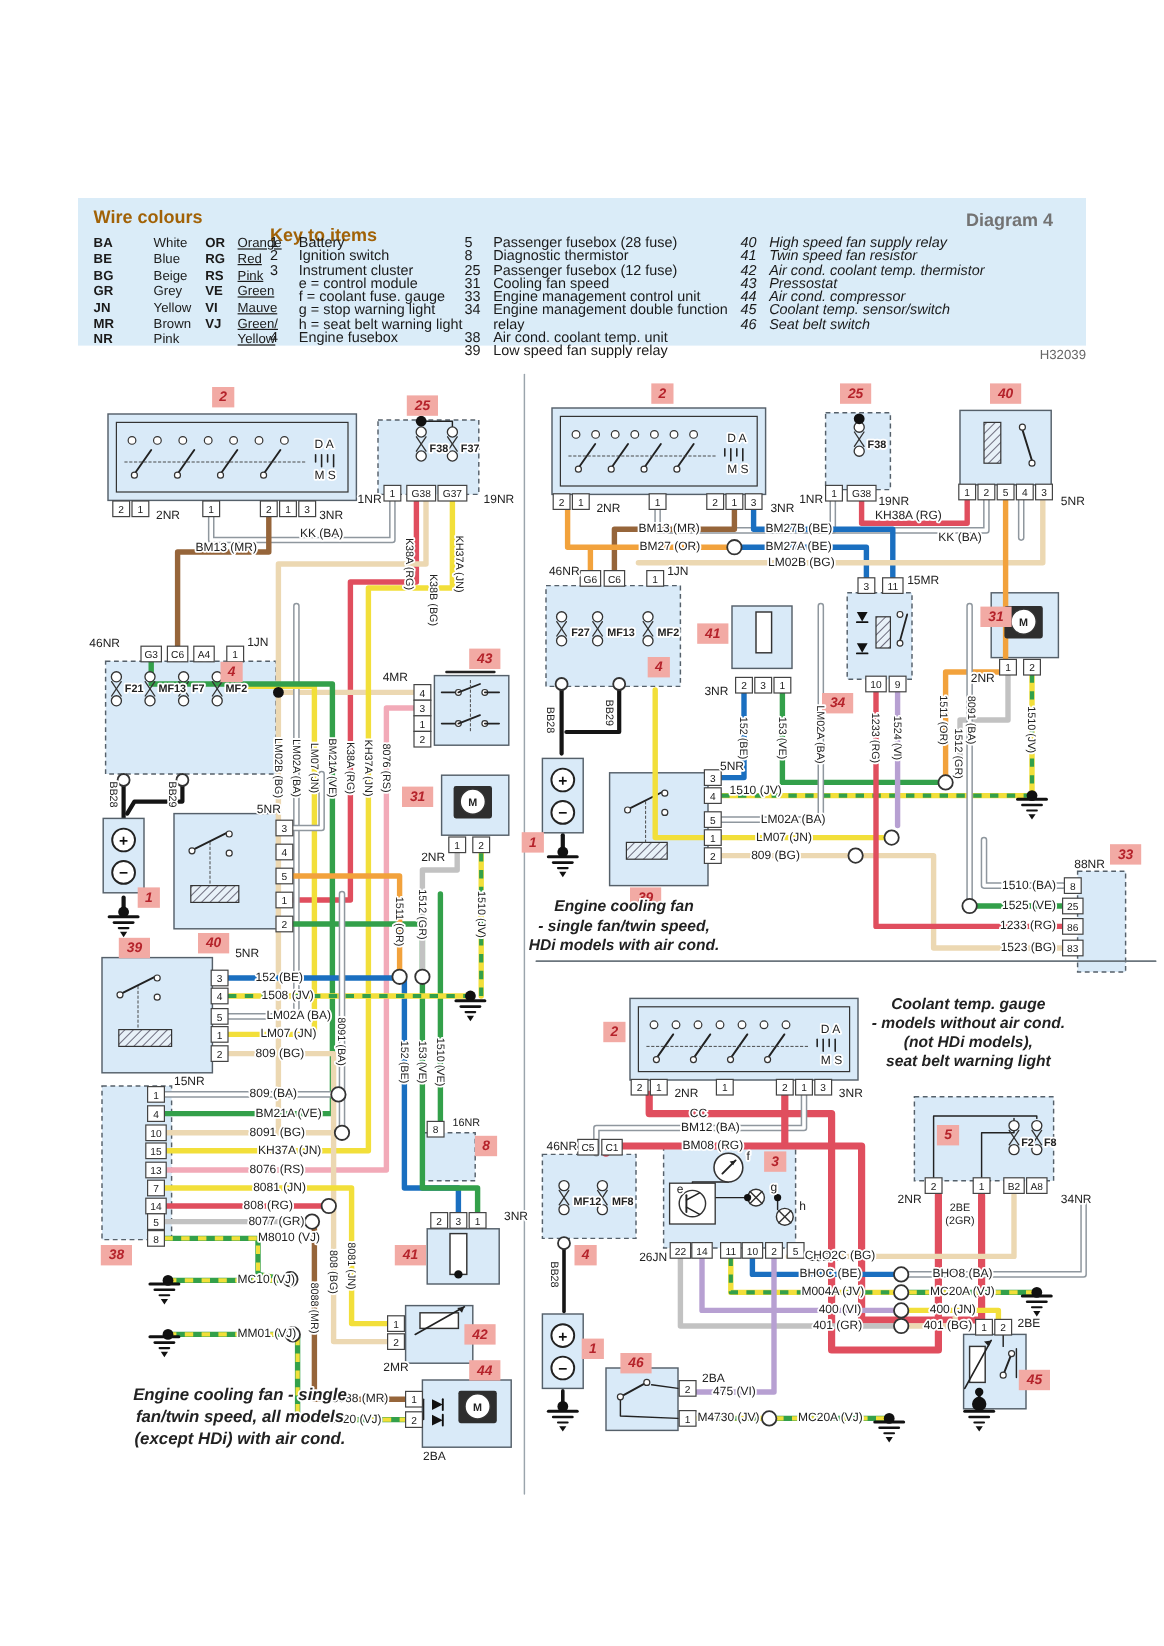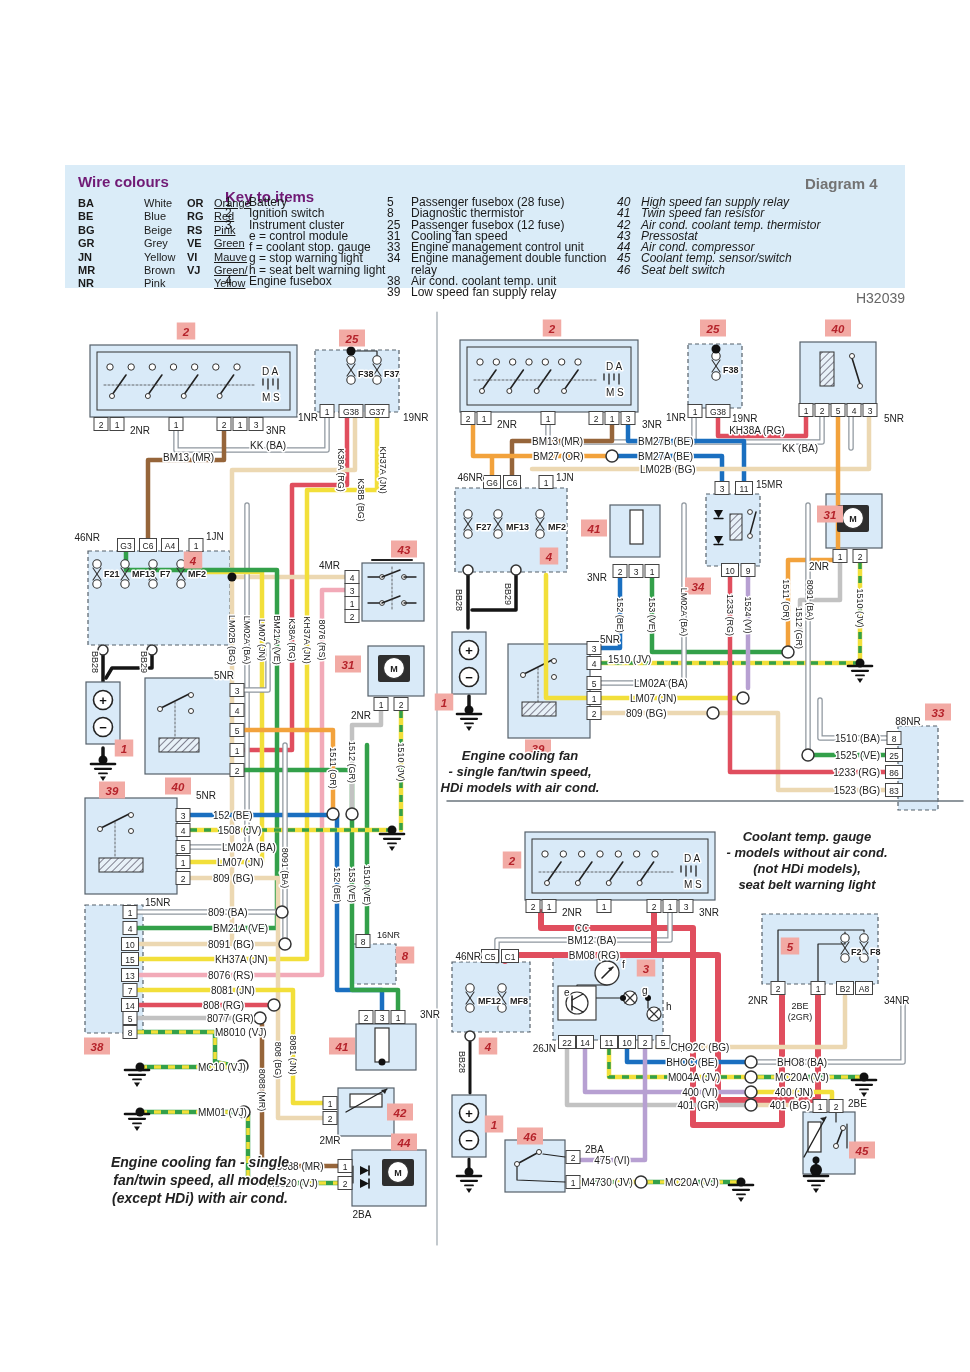--- a/index.html
+++ b/index.html
@@ -1,31 +1,31 @@
 <!DOCTYPE html>
 <html><head>
 <meta charset="utf-8">
 <style>
   html,body{margin:0;padding:0;background:#fff;}
   body{width:970px;height:1372px;position:relative;font-family:"Liberation Sans",sans-serif;color:#1a1a1a;}
   #stage{position:absolute;left:0;top:0;width:970px;height:1372px;}
   .band{position:absolute;left:65px;top:165px;width:840px;height:123px;background:#daecf8;}
-  .sect-title{position:absolute;font-size:15px;font-weight:bold;color:#701a75;}
+  .sect-title{position:absolute;font-size:15px;font-weight:bold;color:#a16207;}
   .diagram-title{position:absolute;left:740px;top:10px;width:155px;text-align:left;font-size:15px;font-weight:bold;color:#737373;}
   .legend{position:absolute;left:13px;top:32px;font-size:11px;line-height:13.4px;}
   .legend .row span{display:inline-block;}
   .lc{width:50px;font-weight:bold;}
-  .ln1{width:43px;margin-left:16px;}
+  .ln1{width:43px;}
   .lc2{width:27px;font-weight:bold;}
   .ln2{width:50px;text-decoration:underline;}
   .keycol{position:absolute;top:32px;font-size:12px;line-height:11.3px;}
   .keycol .row span{display:inline-block;vertical-align:top;}
   .kn{width:24px;}
   .kt{width:200px;}
-  .ref{position:absolute;left:800px;top:290px;width:105px;text-align:right;font-size:14px;color:#666;}
+  .ref{position:absolute;left:800px;top:290px;width:105px;text-align:right;font-size:11px;color:#666;}
   svg text{font-family:"Liberation Sans",sans-serif;}
 </style>
 </head>
 <body>
 
 <div id="stage">
   <div class="band">
     <div class="sect-title" style="left:13px;top:8px;">Wire colours</div>
     <div class="sect-title" style="left:160px;top:23px;">Key to items</div>
     <div class="diagram-title">Diagram 4</div>
@@ -36,21 +36,21 @@
         <div class="row"><span class="lc">GR</span><span class="ln1">Grey</span><span class="lc2">VE</span><span class="ln2">Green</span></div>
         <div class="row"><span class="lc">JN</span><span class="ln1">Yellow</span><span class="lc2">VI</span><span class="ln2">Mauve</span></div>
         <div class="row"><span class="lc">MR</span><span class="ln1">Brown</span><span class="lc2">VJ</span><span class="ln2">Green/</span></div>
         <div class="row"><span class="lc">NR</span><span class="ln1">Pink</span><span class="lc2"></span><span class="ln2">Yellow</span></div>
       </div>
     <div class="keycol" id="keycol1" style="left:160px;">
         <div class="row"><span class="kn">1</span><span class="kt">Battery</span></div>
         <div class="row"><span class="kn">2</span><span class="kt">Ignition switch</span></div>
         <div class="row"><span class="kn">3</span><span class="kt">Instrument cluster</span></div>
         <div class="row"><span class="kn"></span><span class="kt">e  =  control module</span></div>
-        <div class="row"><span class="kn"></span><span class="kt">f  =  coolant stop. gauge</span></div>
+        <div class="row"><span class="kn"></span><span class="kt">f  =  coolant fuse. gauge</span></div>
         <div class="row"><span class="kn"></span><span class="kt">g  =  stop warning light</span></div>
         <div class="row"><span class="kn"></span><span class="kt">h  =  seat belt warning light</span></div>
         <div class="row"><span class="kn">4</span><span class="kt">Engine fusebox</span></div>
       </div>
     <div class="keycol" id="keycol2" style="left:322px;">
         <div class="row"><span class="kn">5</span><span class="kt">Passenger fusebox (28 fuse)</span></div>
         <div class="row"><span class="kn">8</span><span class="kt">Diagnostic thermistor</span></div>
         <div class="row"><span class="kn">25</span><span class="kt">Passenger fusebox (12 fuse)</span></div>
         <div class="row"><span class="kn">31</span><span class="kt">Cooling fan speed</span></div>
         <div class="row"><span class="kn">33</span><span class="kt">Engine management control unit</span></div>

